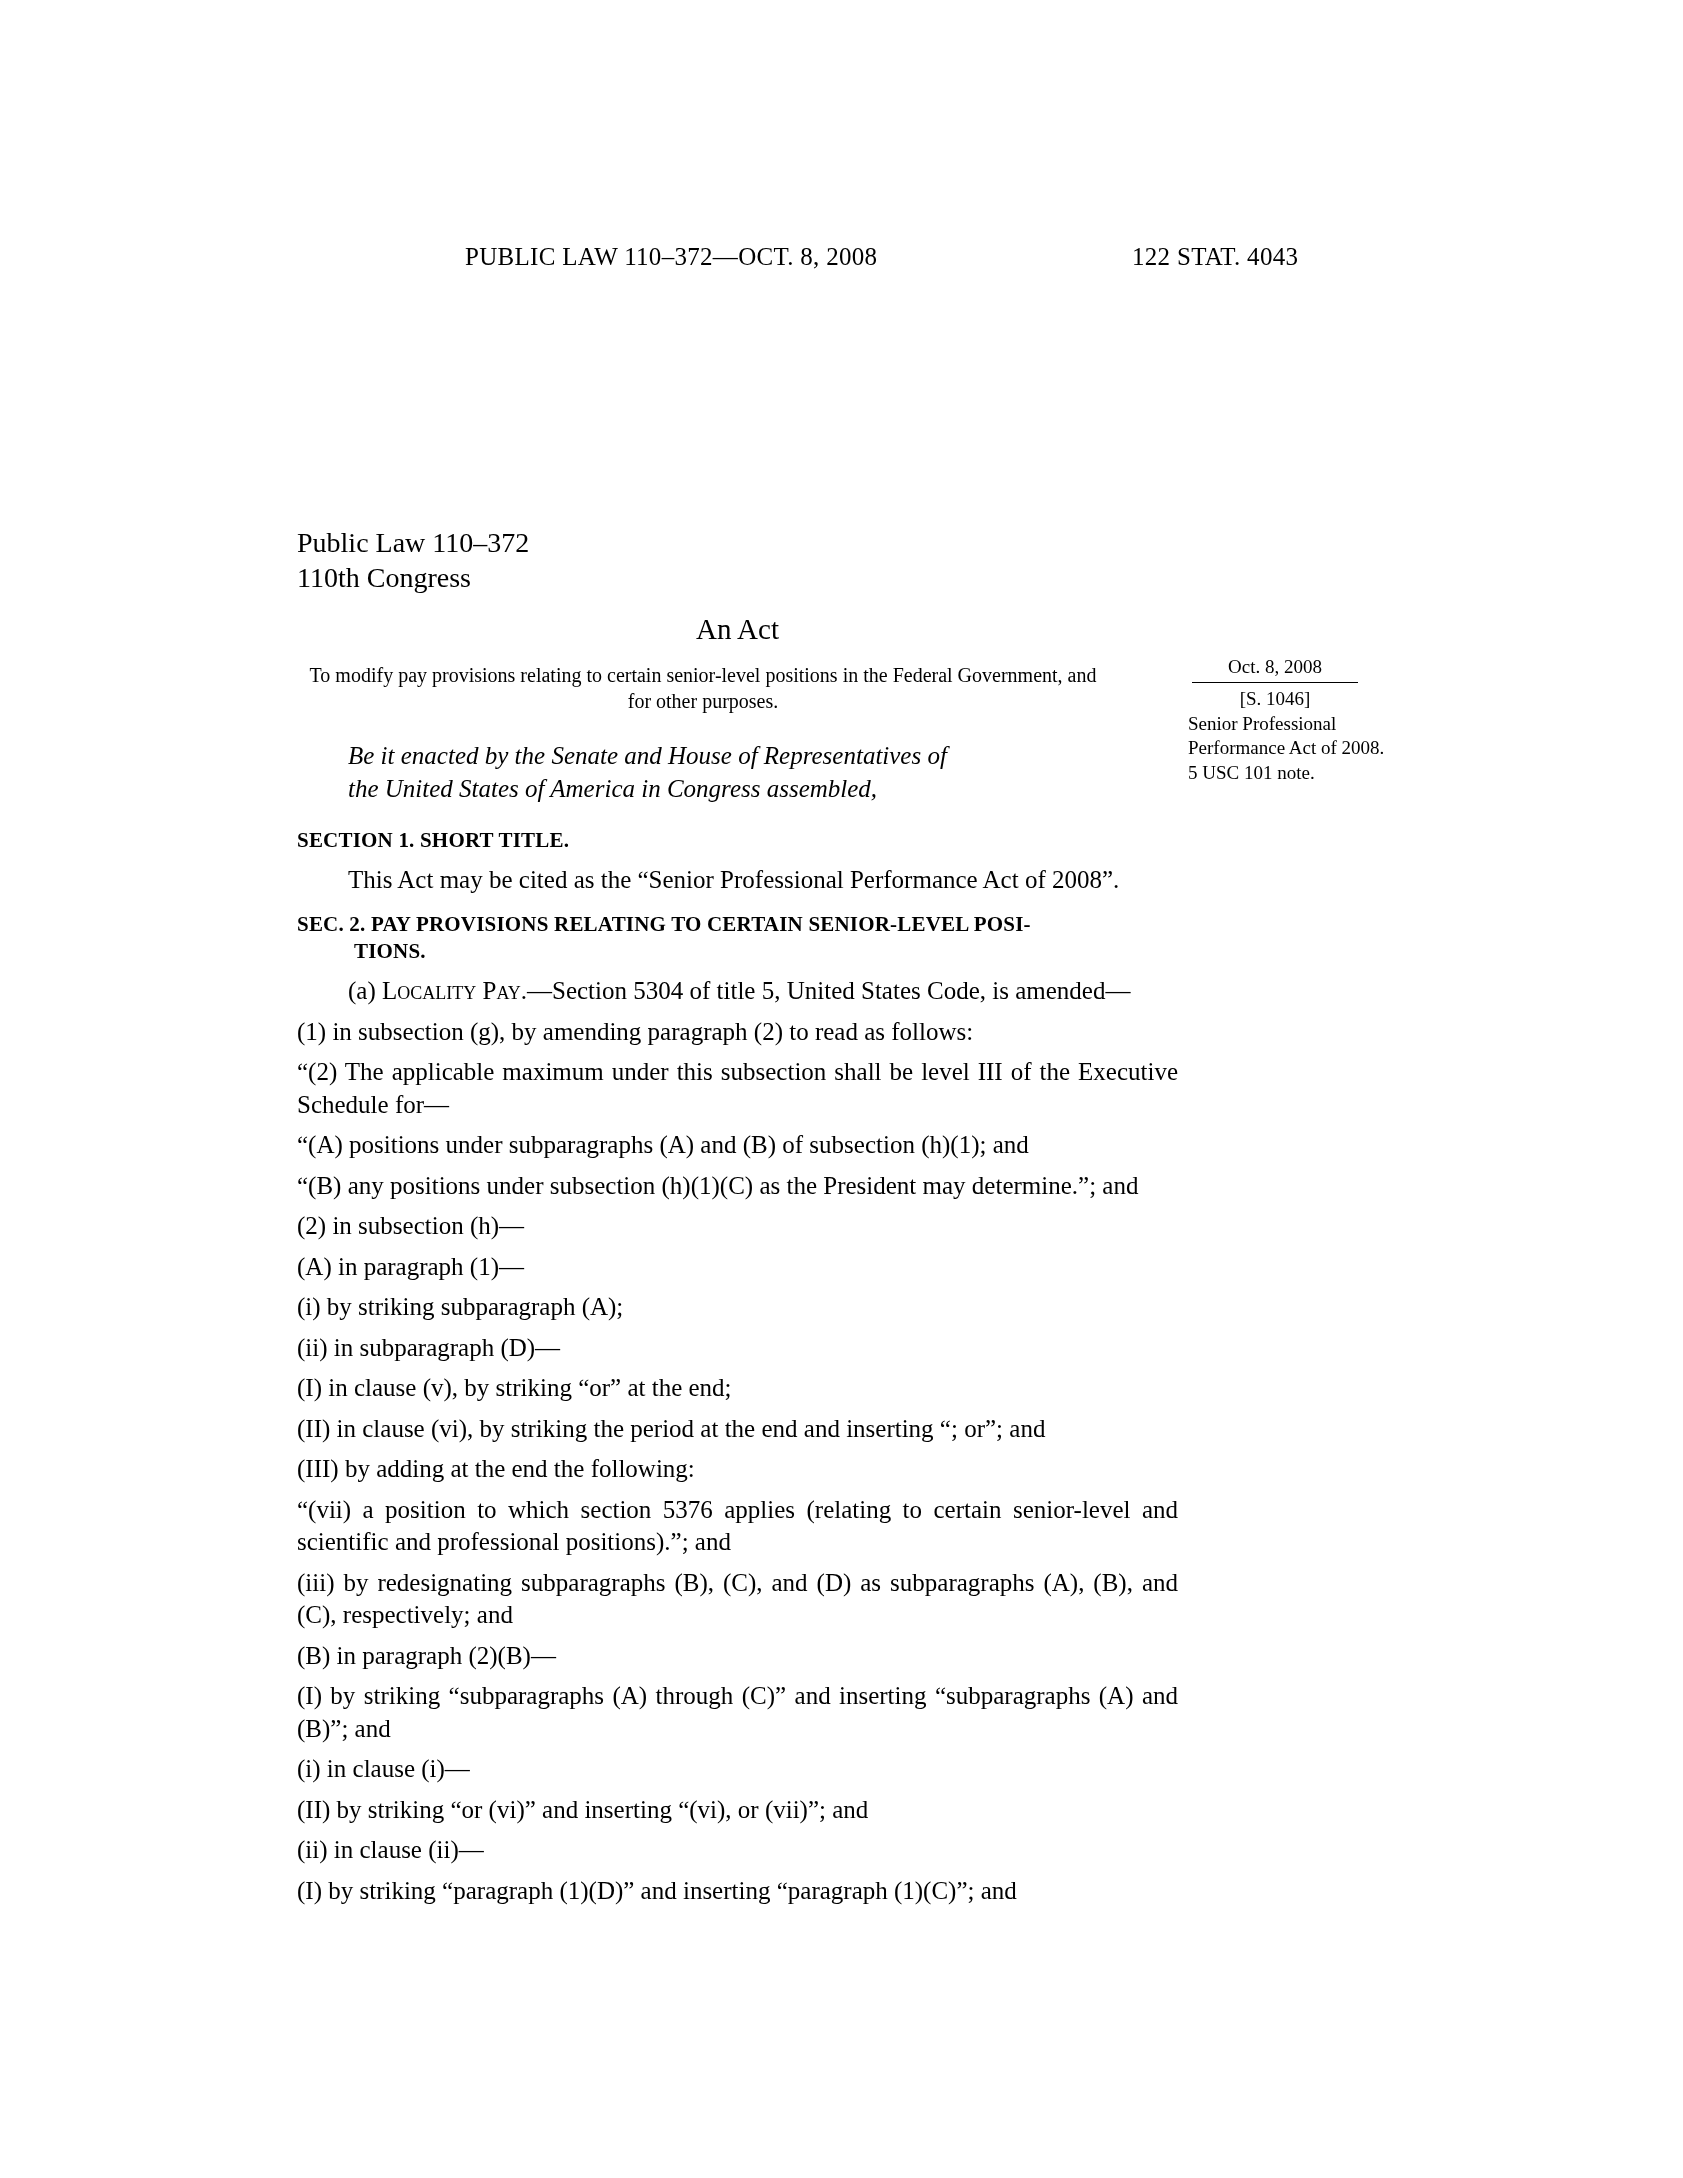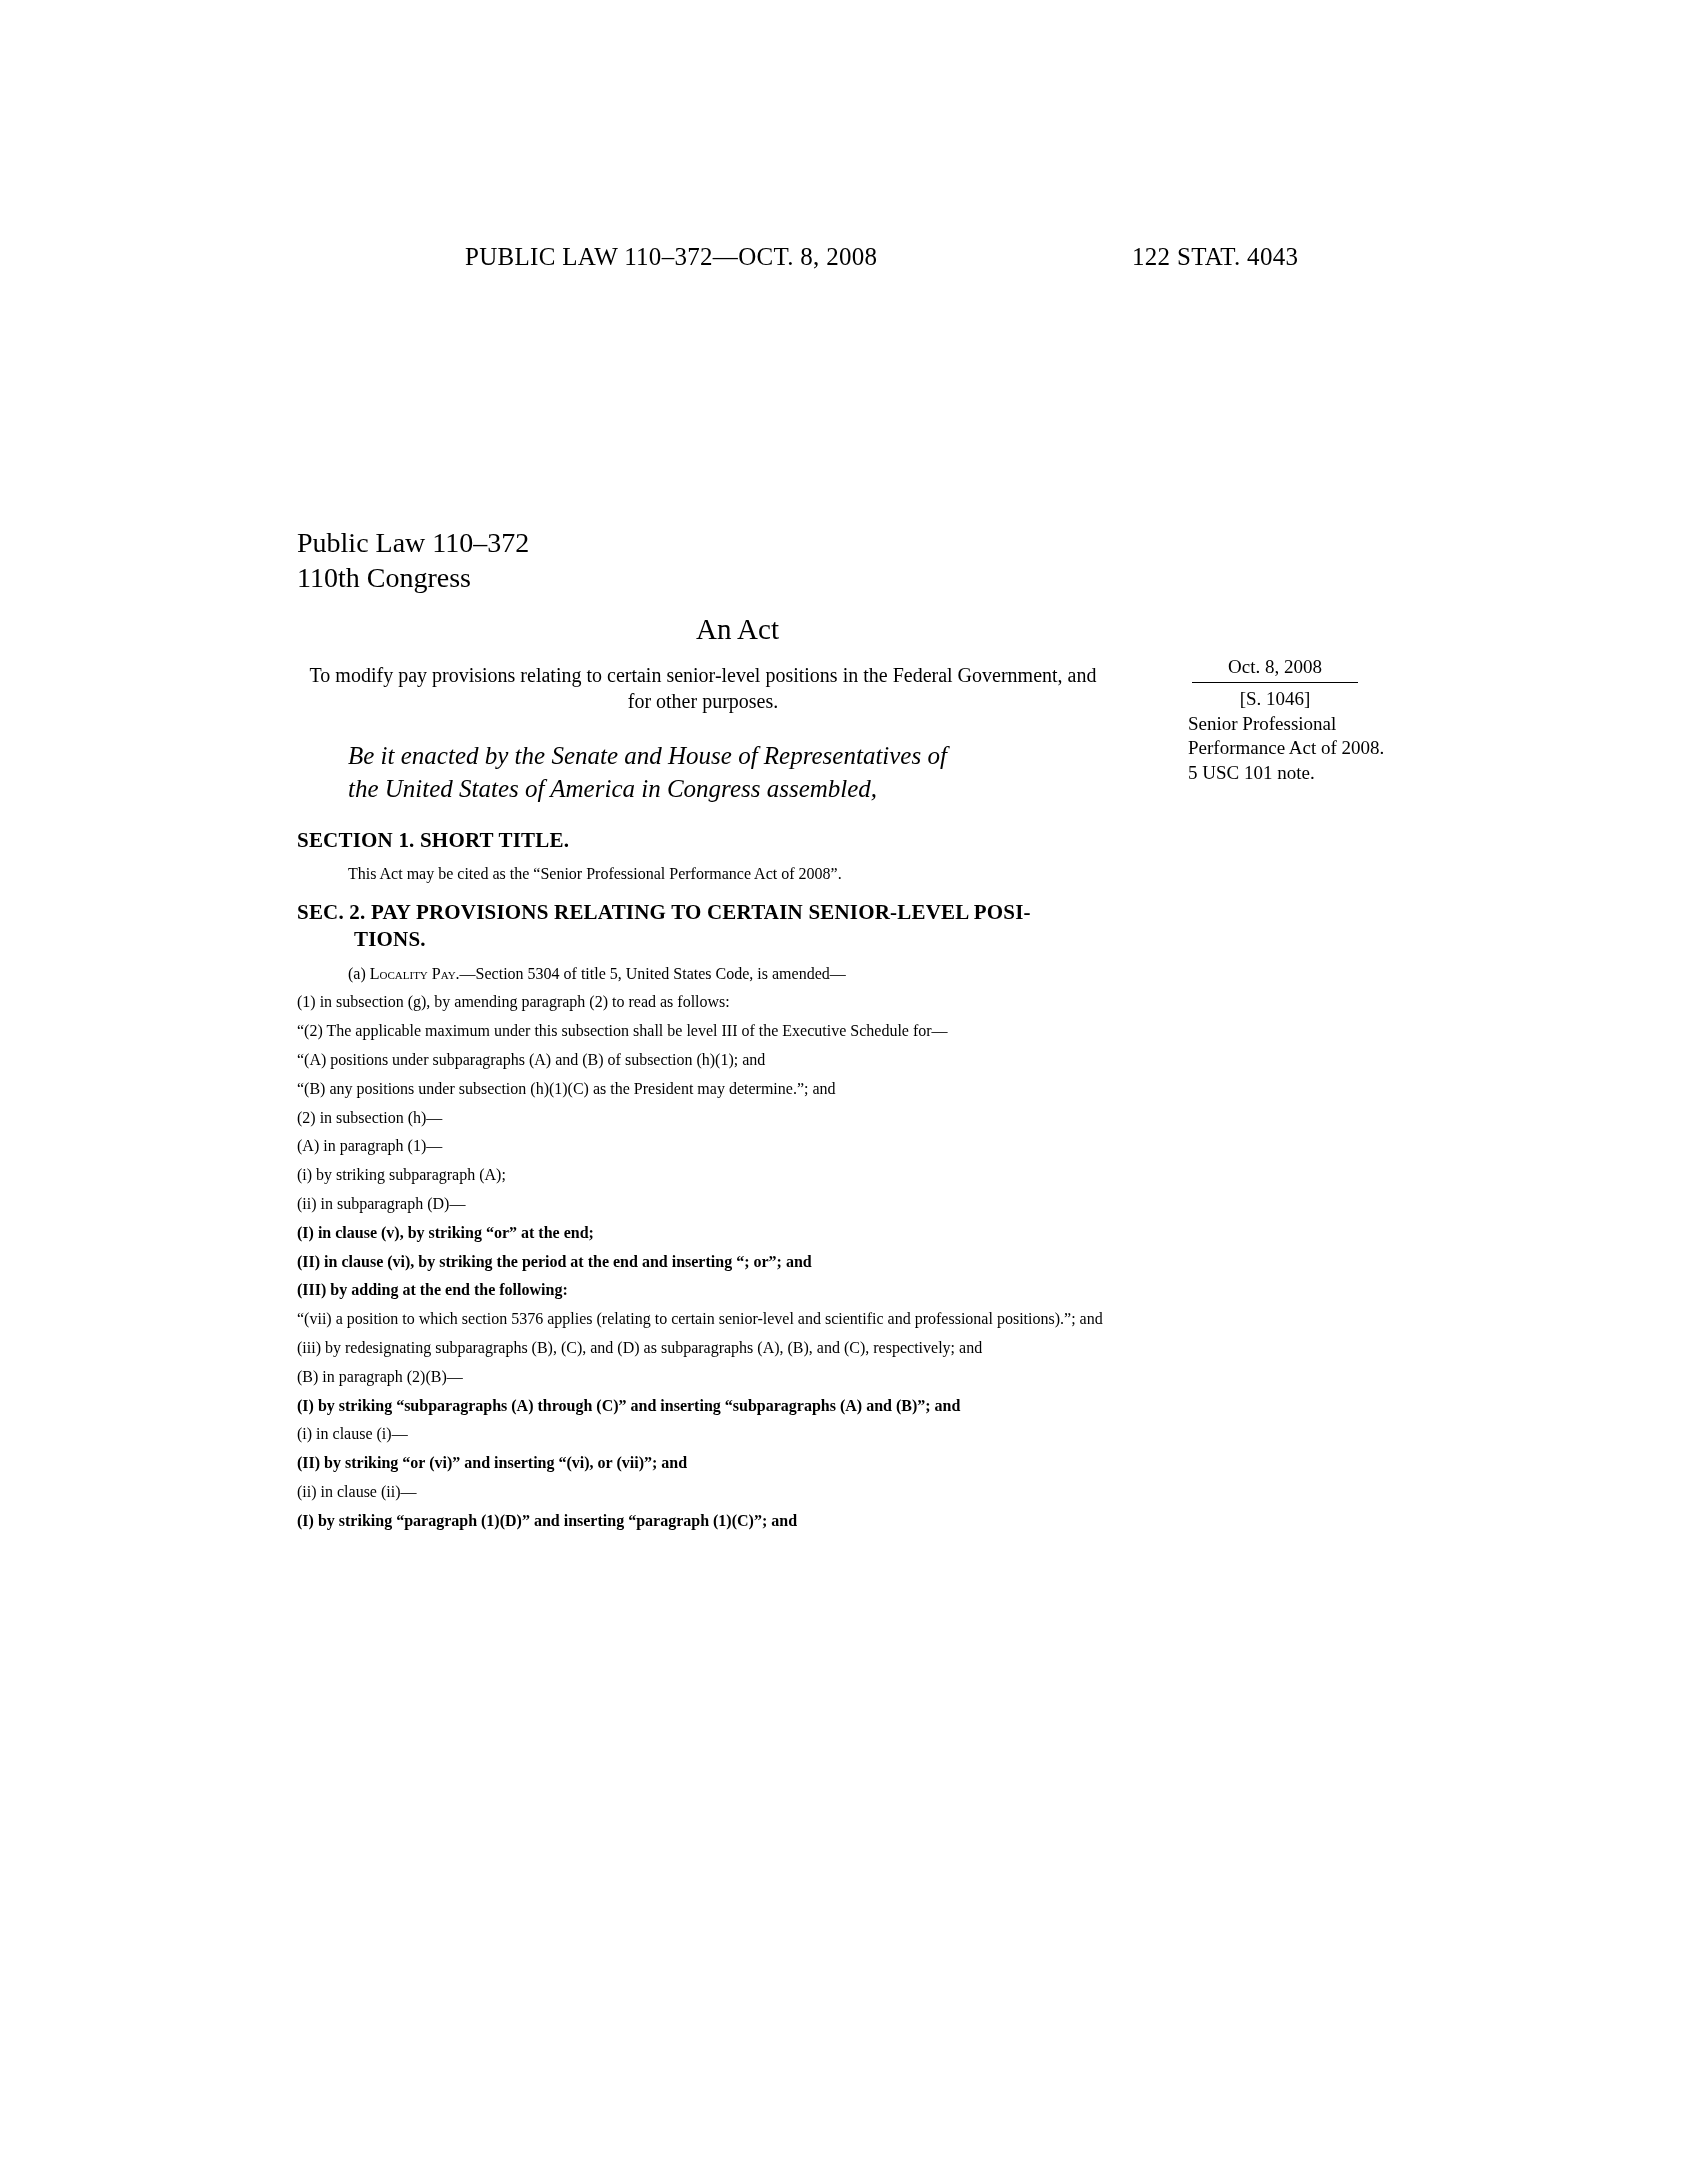--- a/index.html
+++ b/index.html
@@ -86,33 +86,33 @@
     letter-spacing: 0.2px;
     margin: 0 0 10px 0;
     line-height: 1.3;
   }
   .sechead .cont {
     display: block;
     margin-left: 57px;
   }
 
   p.t {
-    font-size: 16px;
+    font-size: 25px;
     line-height: 1.30;
     margin: 8px 0 2px 0;
     text-align: justify;
   }
   p.t.nojust { text-align: left; }
 
   .ind0 { text-indent: 51px; }
   .ind-hang1 { margin-left: 0; }
   .i1 { margin-left: 77px; }
   .i2 { margin-left: 117px; }
   .i3 { margin-left: 158px; }
-  .i4 { margin-left: 198px; font-weight: bold; }
+  .i4 { margin-left: 198px; }
 
   .sc { font-variant: small-caps; }
 
   .gap-sm { height: 12px; }
 
   
   .marginnotes {
     position: absolute;
     left: 1188px;
     top: 655px;

